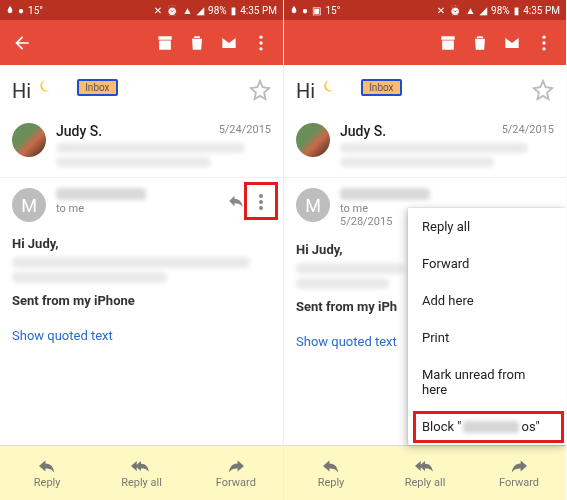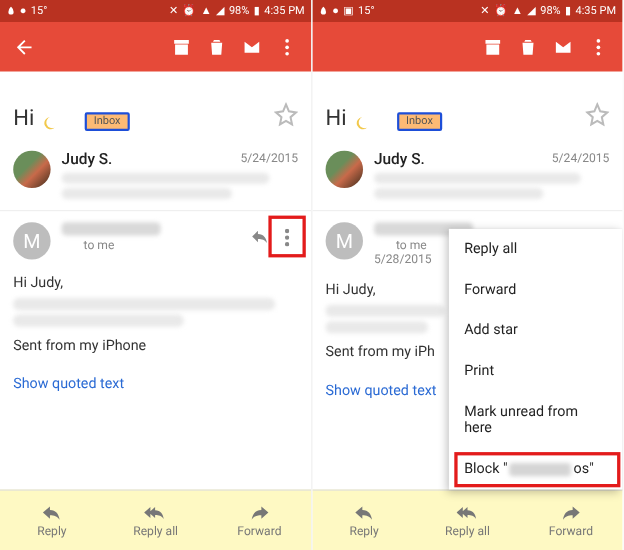--- a/index.html
+++ b/index.html
@@ -5,47 +5,47 @@
   * { box-sizing: border-box; margin: 0; padding: 0; }
   body { font-family: Roboto, Arial, sans-serif; background: #fafafa; width: 567px; height: 500px; overflow: hidden; display: flex; }
   .phone { width: 283px; height: 500px; background: #fff; position: relative; display: flex; flex-direction: column; }
   .phone + .phone { border-left: 1px solid #eee; }
   .statusbar { background: #b93221; color: #fff; height: 20px; display: flex; align-items: center; justify-content: space-between; padding: 0 6px; font-size: 10px; }
   .status-left, .status-right { display: flex; align-items: center; gap: 4px; }
   .toolbar { background: #e64a39; height: 45px; display: flex; align-items: center; padding: 0 8px; gap: 4px; }
   .toolbar-spacer { flex: 1; }
   .ticon { width: 28px; height: 28px; display: flex; align-items: center; justify-content: center; color: #fff; }
   .ticon svg { width: 20px; height: 20px; fill: #fff; }
-  .subject-row { display: flex; align-items: flex-end; padding: 28px 12px 10px; gap: 6px; }
+  .subject-row { display: flex; align-items: flex-start; padding: 14px 12px 10px; gap: 6px; }
   .subject-row .subj { font-size: 20px; color: #333; }
   .moon { width: 14px; height: 14px; }
   .chip { background: #fdba74; border: 2px solid #1d4ed8; padding: 1px 6px; font-size: 10px; border-radius: 2px; color: #555; margin-left: 20px; }
   .star { margin-left: auto; }
   .star svg { width: 22px; height: 22px; fill: none; stroke: #bbb; stroke-width: 2; }
   .msg1 { display: flex; padding: 8px 12px 10px; gap: 10px; border-bottom: 1px solid #eee; }
   .avatar-img { width: 34px; height: 34px; border-radius: 50%; background: linear-gradient(135deg,#6a8e5a 40%,#c86a4a 60%,#3a2a1a 100%); flex-shrink: 0; }
   .msg1-body { flex: 1; }
   .msg1-head { display: flex; justify-content: space-between; font-size: 12px; }
   .sender { font-size: 14px; color: #222; font-weight: 500; }
   .mdate { font-size: 11px; color: #888; }
   .blur-line { height: 10px; border-radius: 5px; margin-top: 4px; background: #e9e9e9; filter: blur(2px); }
   .msg2 { display: flex; padding: 10px 12px; gap: 10px; position: relative; }
   .avatar-m { width: 34px; height: 34px; border-radius: 50%; background: #bdbdbd; color: #fff; display: flex; align-items: center; justify-content: center; font-size: 18px; flex-shrink: 0; }
   .msg2-body { flex: 1; }
   .msg2-body .name-blur { width: 90px; height: 12px; background: #d9d9d9; filter: blur(2px); border-radius: 4px; margin-bottom: 2px; }
-  .tome { font-size: 11px; color: #888; margin-left: 20px; }
+  .tome { font-size: 11px; color: #888; }
   .dateline { font-size: 11px; color: #888; }
   .dateline .link { color: #2a6ad4; }
   .r-reply { position: absolute; right: 38px; top: 14px; }
   .r-reply svg { width: 18px; height: 18px; fill: #888; }
   .r-dots { position: absolute; right: 10px; top: 10px; width: 24px; height: 28px; display: flex; align-items: center; justify-content: center; }
   .r-dots svg { width: 4px; height: 16px; fill: #888; }
   .redbox1 { position: absolute; border: 3px solid #e31b1b; right: 5px; top: 4px; width: 34px; height: 38px; pointer-events: none; }
   .body-text { padding: 4px 12px 10px; font-size: 13px; color: #333; }
-  .body-text p { margin-bottom: 6px; }
+  .body-text p { margin-bottom: 6px; font-weight: bold; }
   .quoted { color: #2a6ad4; font-size: 13px; padding: 4px 12px 10px; }
   .bottom { border-top: 1px solid #ddd; display: flex; height: 55px; background: #fef9c3; margin-top: auto; }
   .baction { flex: 1; display: flex; flex-direction: column; align-items: center; justify-content: center; gap: 2px; color: #777; font-size: 11px; }
   .baction svg { width: 20px; height: 16px; fill: #777; }
   .popup { position: absolute; right: 0; top: 208px; width: 158px; background: #fff; box-shadow: -2px 2px 8px rgba(0,0,0,0.25), 0 0 2px rgba(0,0,0,0.15); z-index: 50; }
   .popup-item { padding: 11px 14px; font-size: 13px; color: #222; position: relative; }
   .popup-item.block-item { display: flex; align-items: center; gap: 2px; white-space: nowrap; }
   .mini-blur { display: inline-block; width: 56px; height: 12px; background: #d5d5d5; filter: blur(2px); border-radius: 3px; }
   .redbox2 { position: absolute; border: 3px solid #e31b1b; left: 5px; right: 2px; bottom: 2px; height: 32px; pointer-events: none; }
   .hidden-right { overflow: hidden; }
@@ -288,21 +288,21 @@
       <svg viewBox="0 0 24 20">
           <path d="M14 7V3l8 7-8 7v-4c-5 0-8 1-11 5 1-6 4-11 11-11z"></path>
         </svg>
       <span>Forward</span>
     </div>
   </div>
 
   <div class="popup">
     <div class="popup-item">Reply all</div>
     <div class="popup-item">Forward</div>
-    <div class="popup-item">Add star</div>
+    <div class="popup-item">Add here</div>
     <div class="popup-item">Print</div>
     <div class="popup-item">Mark unread from here</div>
     <div class="popup-item block-item">
       <span>Block "</span>
       <span class="mini-blur"></span>
       <span>os"</span>
     </div>
     <div class="redbox2"></div>
   </div>
 </div>

